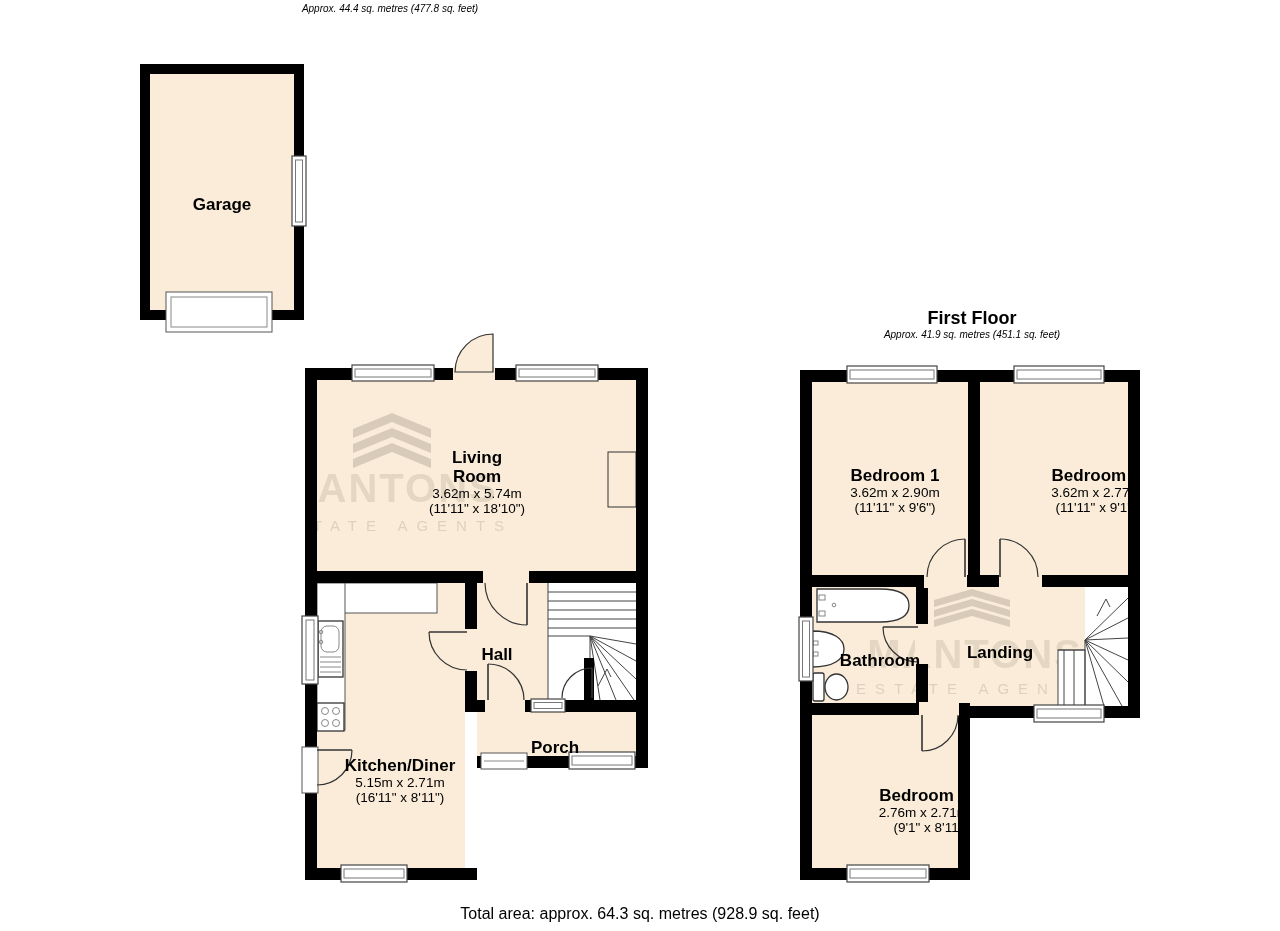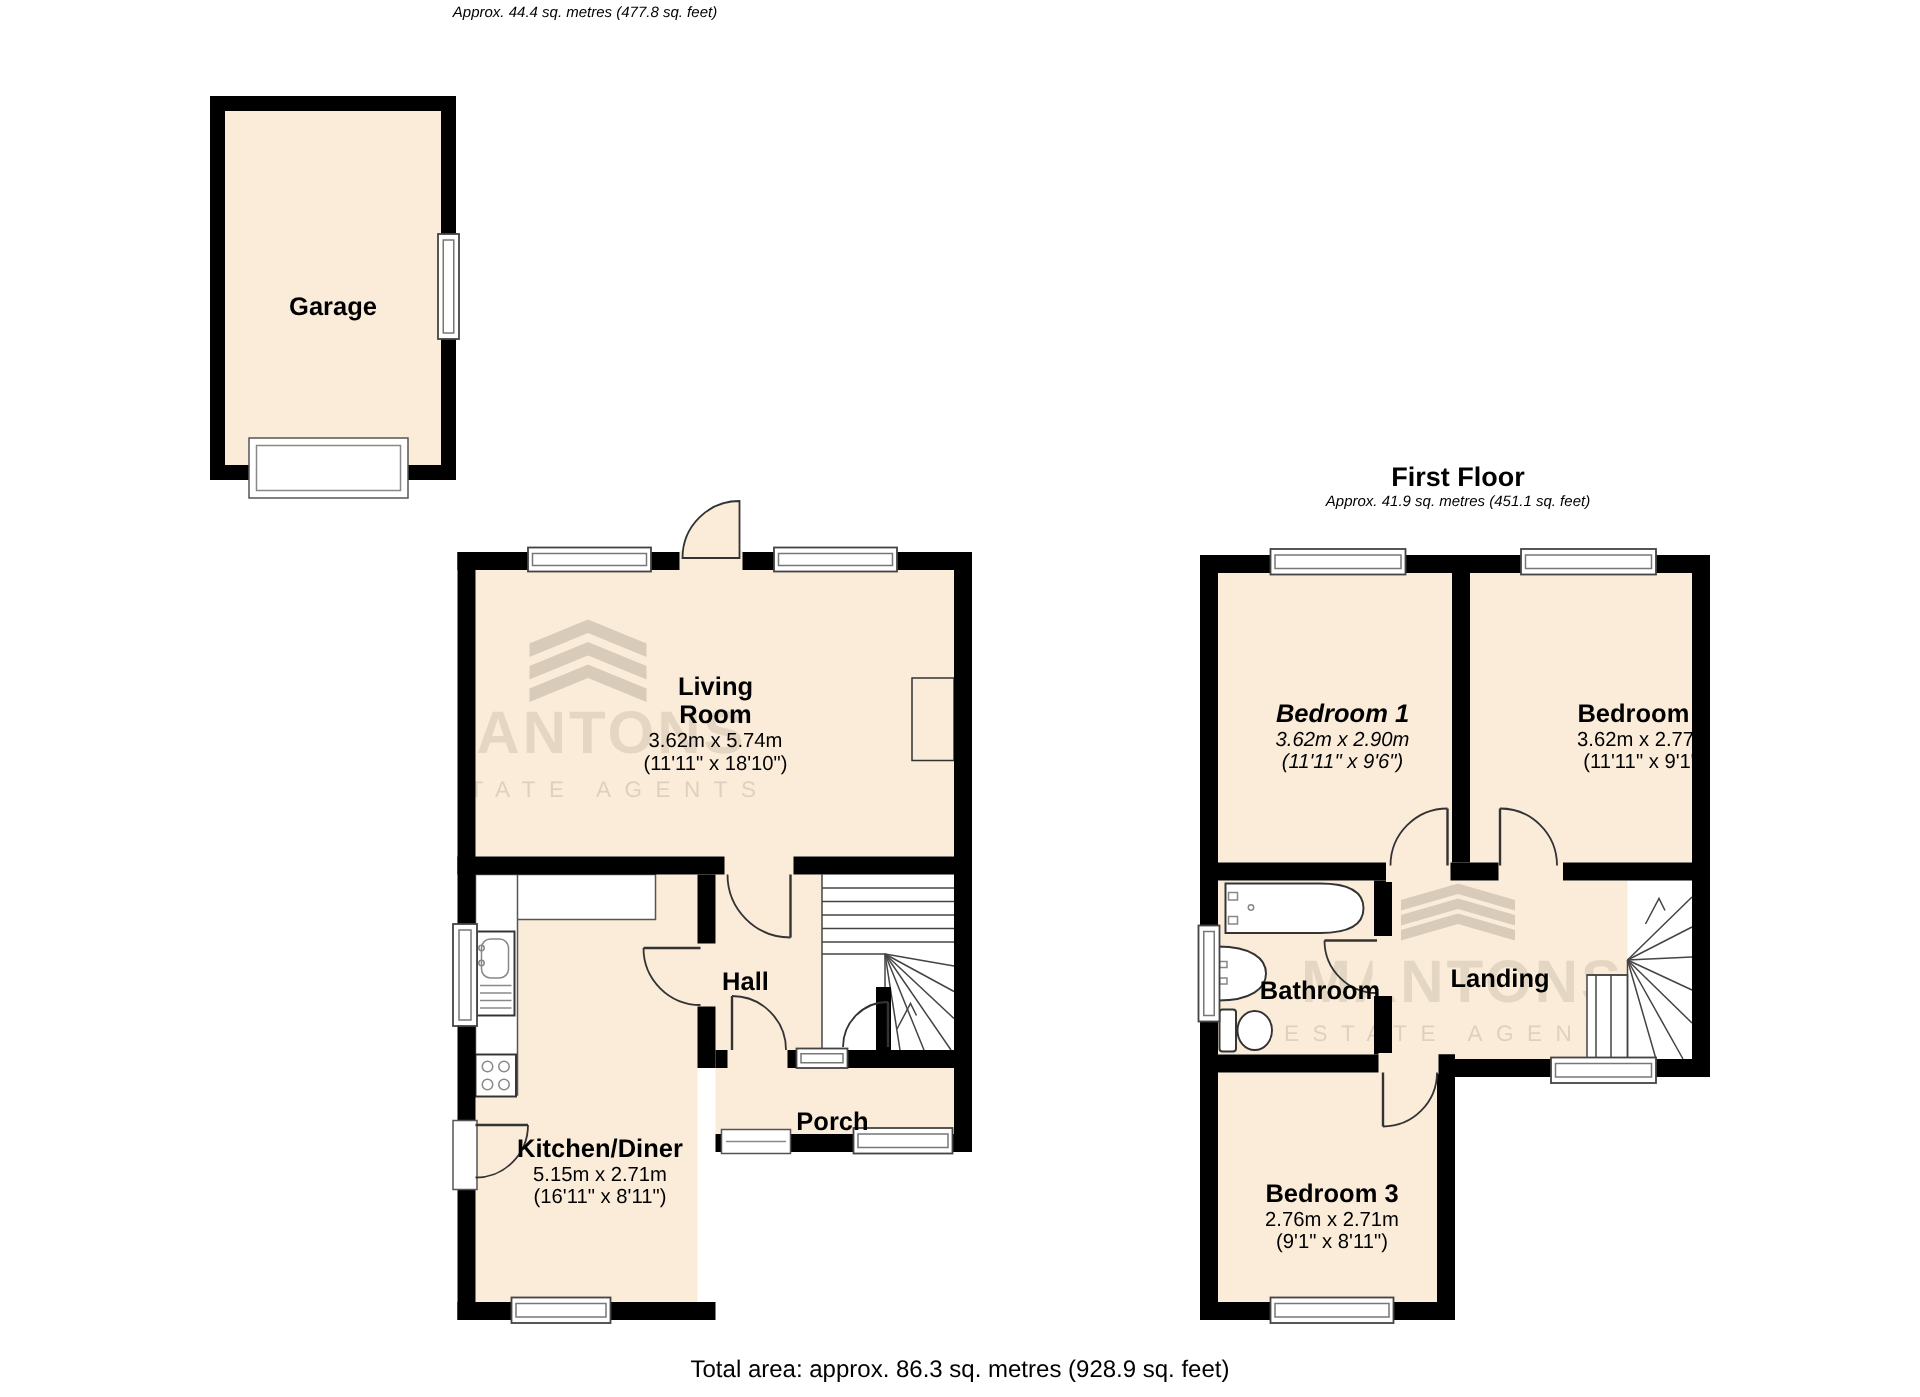--- a/index.html
+++ b/index.html
@@ -312,37 +312,37 @@
   <div class="label room-name" style="left:457px;top:627px;width:80px;">Hall</div>
 
   <div class="label room-name" style="left:495px;top:720px;width:120px;">Porch</div>
 
   <div class="label" style="left:320px;top:738px;width:160px;">
     <div class="room-name">Kitchen/Diner</div>
     <div class="room-dims">5.15m x 2.71m</div>
     <div class="room-dims">(16'11" x 8'11")</div>
   </div>
 
-  <div class="label" style="left:815px;top:448px;width:160px;font-style:italic;">
+  <div class="label" style="left:815px;top:448px;width:160px;">
     <div class="room-name">Bedroom 1</div>
     <div class="room-dims">3.62m x 2.90m</div>
     <div class="room-dims">(11'11" x 9'6")</div>
   </div>
 
   <div class="label" style="left:980px;top:448px;width:184px;padding-left:24px;">
     <div class="room-name">Bedroom 2</div>
     <div class="room-dims">3.62m x 2.77m</div>
     <div class="room-dims">(11'11" x 9'1")</div>
   </div>
 
   <div class="label room-name" style="left:820px;top:633px;width:120px;">Bathroom</div>
 
   <div class="label room-name" style="left:940px;top:625px;width:120px;">Landing</div>
 
-  <div class="label" style="left:808px;top:768px;width:160px;">
+  <div class="label" style="left:808px;top:768px;width:160px;text-align:right;">
     <div class="room-name">Bedroom 3</div>
     <div class="room-dims">2.76m x 2.71m</div>
     <div class="room-dims">(9'1" x 8'11")</div>
   </div>
 
-  <div class="label total" style="left:340px;top:905px;width:600px;">Total area: approx. 86.3 sq. metres (928.9 sq. feet)</div>
+  <div class="label total" style="left:340px;top:905px;width:600px;">Total area: approx. 64.3 sq. metres (928.9 sq. feet)</div>
 
 </div>
 
 </body></html>

